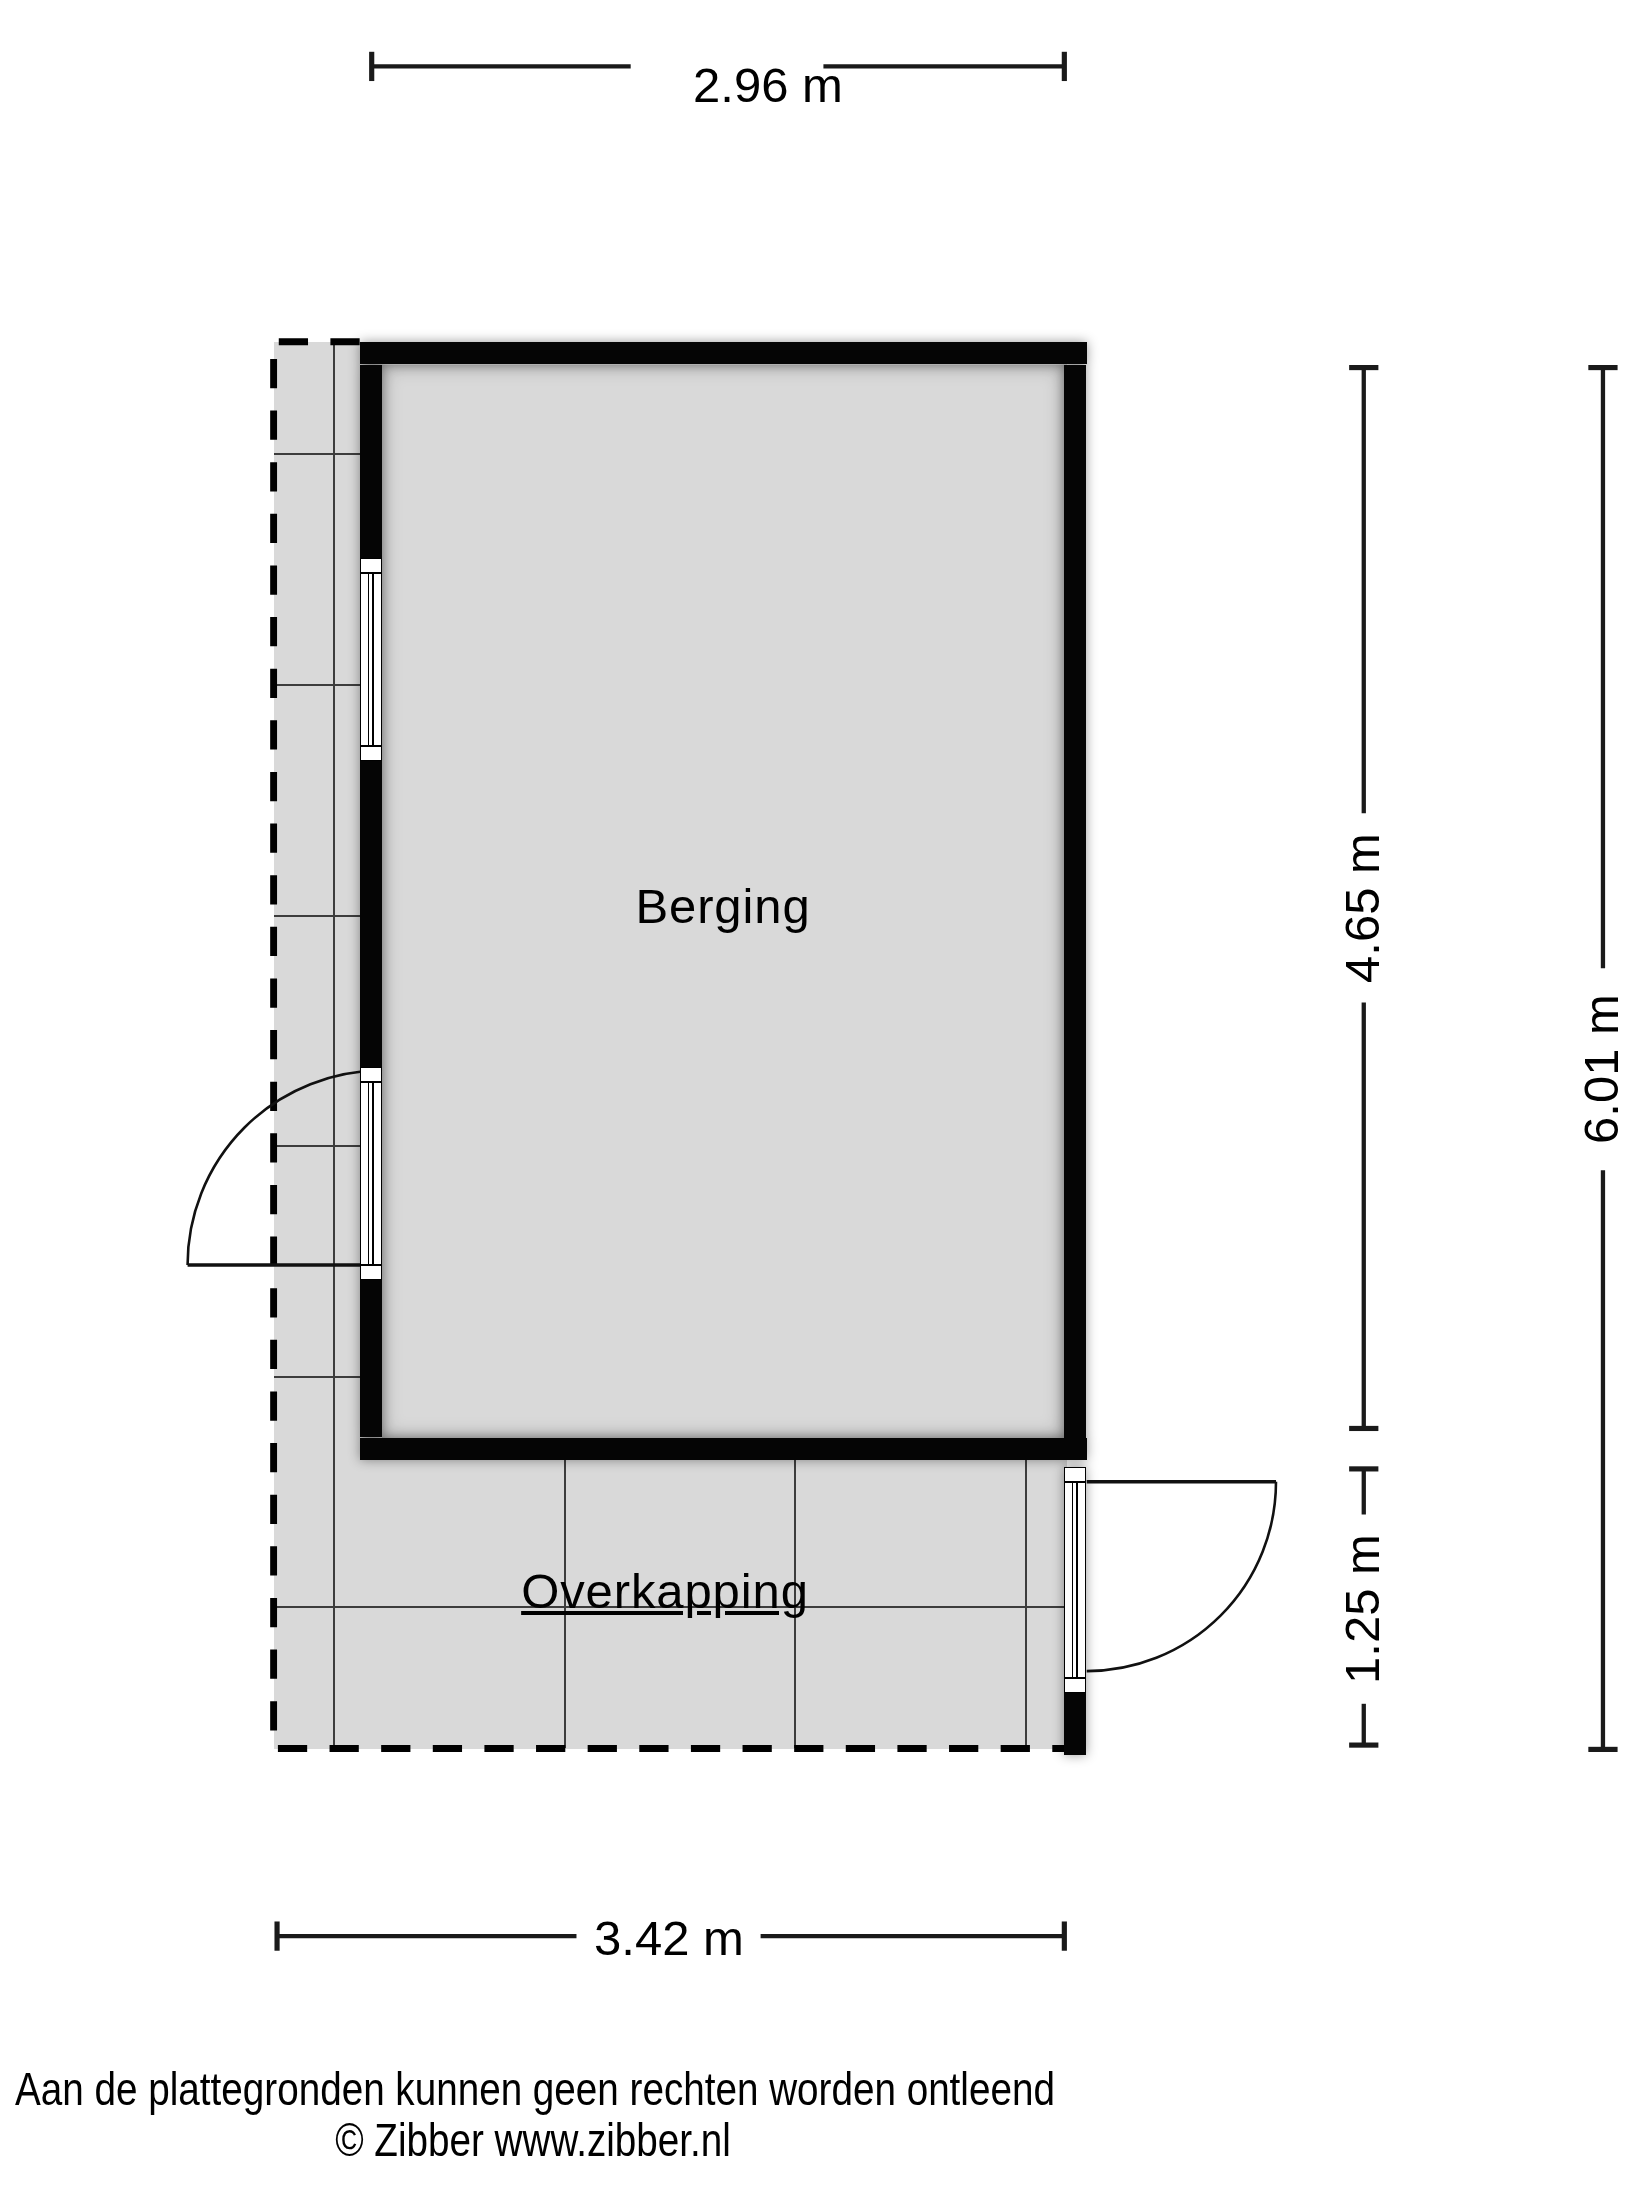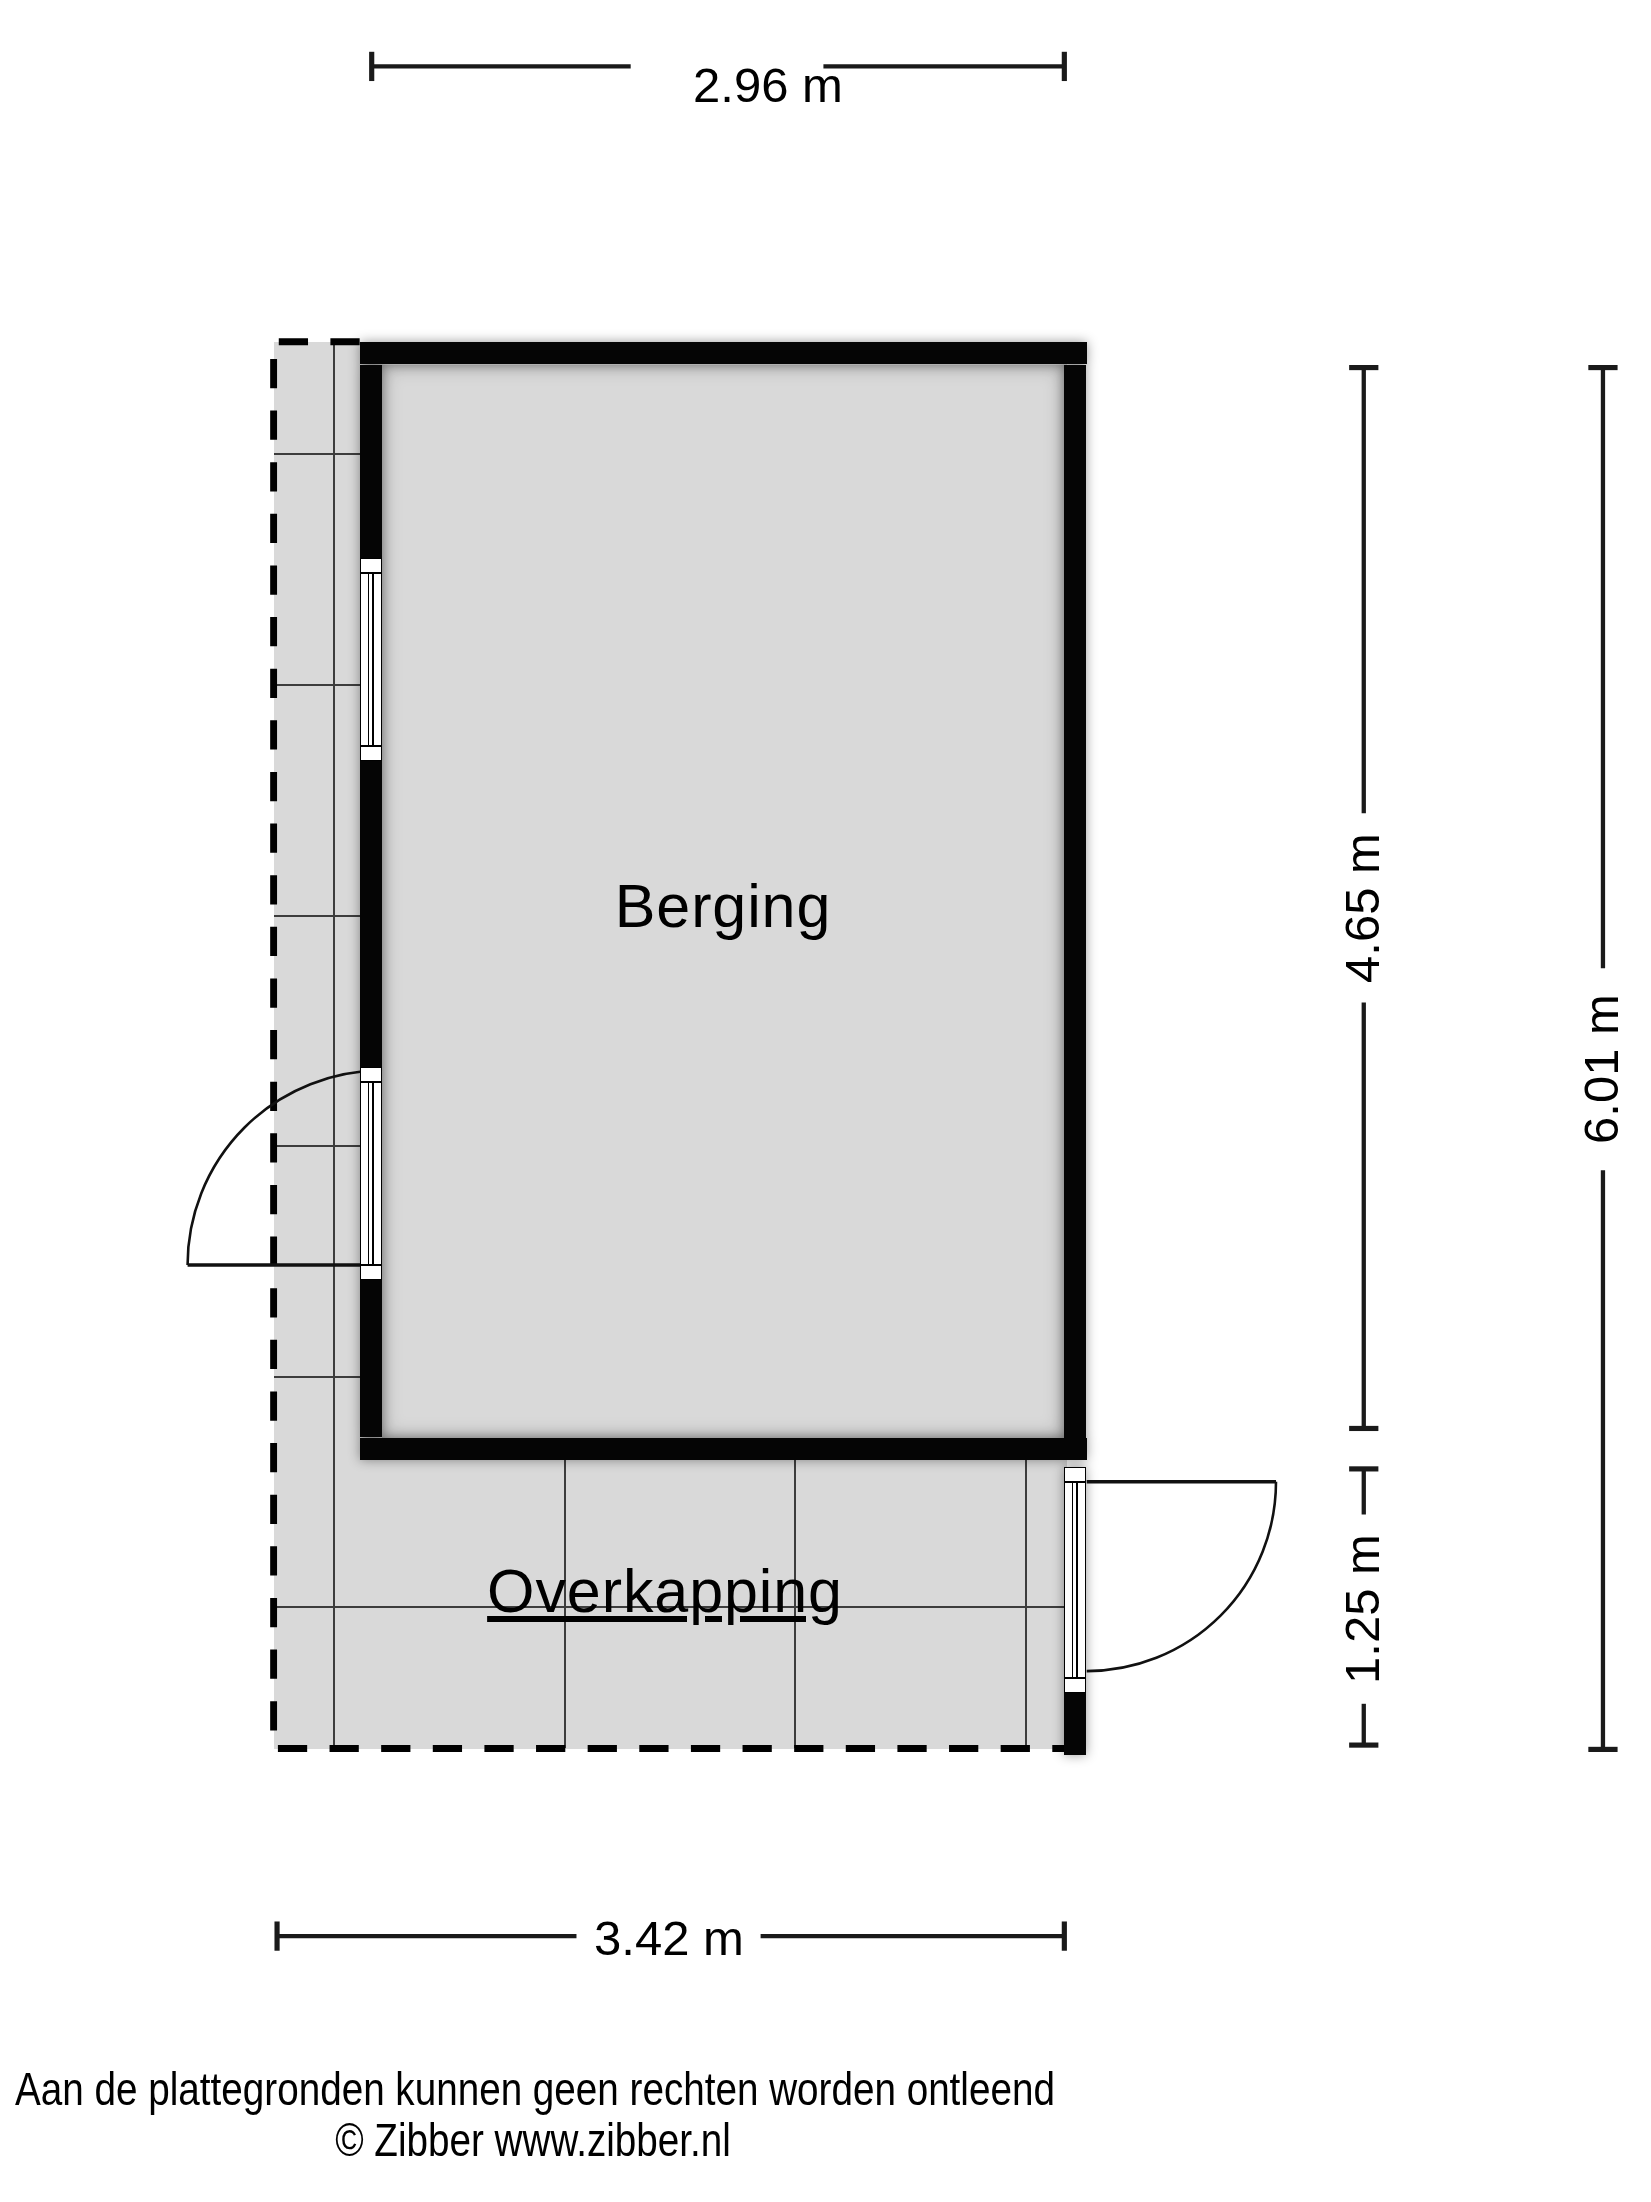--- a/index.html
+++ b/index.html
@@ -28,21 +28,21 @@
   }
   .opening .cap-top    { position:absolute; left:-0.9px; right:-0.9px; top:13px;    height:1.7px; background:#000; }
   .opening .cap-bottom { position:absolute; left:-0.9px; right:-0.9px; bottom:13px; height:1.7px; background:#000; }
   .opening .glz-a { position:absolute; top:13.8px; bottom:13.8px; left:32%;  width:1.7px; background:#000; }
   .opening .glz-b { position:absolute; top:13.8px; bottom:13.8px; left:54%;  width:1.7px; background:#000; }
 
   svg.overlay { position:absolute; left:0; top:0; }
 
   
   .room-label {
-    position:absolute; font-size:61px; transform:translate(-50%,-50%);
+    position:absolute; font-size:49px; transform:translate(-50%,-50%);
     white-space:nowrap; letter-spacing:0.9px;
   }
   .dim-label {
     position:absolute; font-size:49px; transform:translate(-50%,-50%);
     white-space:nowrap;
   }
   .dim-label.rot { transform:translate(-50%,-50%) rotate(-90deg); }
   .footer-line {
     position:absolute; font-size:46px; white-space:nowrap;
     transform:translate(-50%,-50%) scaleX(0.84);

